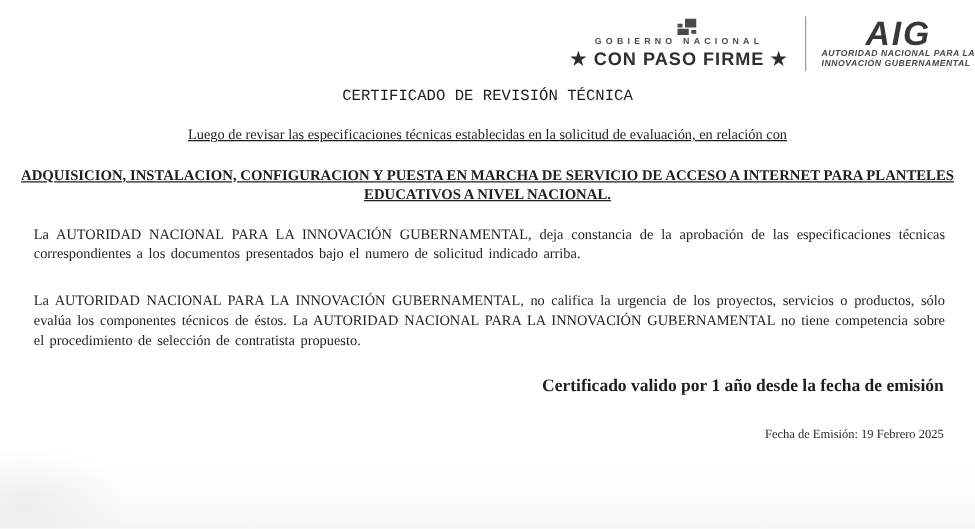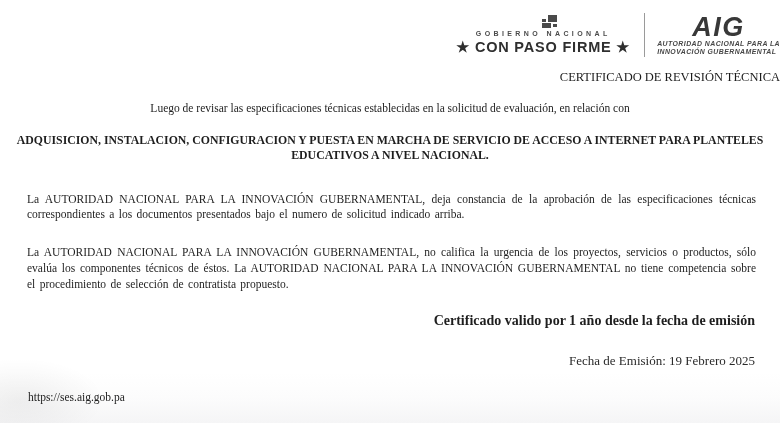--- a/index.html
+++ b/index.html
@@ -86,45 +86,47 @@
     font-weight: bold;
     letter-spacing: 0.45px;
     line-height: 8.5px;
     color: #474747;
     white-space: nowrap;
   }
 
   
   .doc-title {
     margin-top: 13px;
-    text-align: right;
+    text-align: center;
     font-size: 12.5px;
     line-height: 15px;
     color: #1c1c1c;
+    font-family: Liberation Mono, monospace;
   }
 
   
   .intro-block {
     margin-top: 16px;
     text-align: center;
     font-size: 11.5px;
     line-height: 14.5px;
     padding: 0 10px;
+    text-decoration: underline;
   }
   .subject {
     font-weight: bold;
     font-size: 11.8px;
     line-height: 15px;
     margin-top: 17px;
     padding: 0 6px;
   }
 
   
   .body-paragraphs {
-    margin: 29px 24px 0 27px;
+    margin: 18px 24px 0 27px;
     font-size: 11.5px;
     line-height: 15.8px;
   }
   .body-paragraphs p {
     text-align: justify;
     word-spacing: 1.5px;
   }
   .body-paragraphs p + p {
     margin-top: 22px;
   }
@@ -132,21 +134,21 @@
   
   .validity {
     margin: 21px 25px 0 0;
     text-align: right;
     font-weight: bold;
     font-size: 14px;
   }
   .emission {
     margin: 24px 25px 0 0;
     text-align: right;
-    font-size: 13px;
+    font-size: 10px;
     color: #2a2a2a;
   }
 
   
   .footer {
     margin: 21px 0 0 28px;
     font-size: 11.5px;
     line-height: 15.5px;
     color: #222222;
   }
@@ -187,16 +189,15 @@
   <div class="body-paragraphs">
     <p>La AUTORIDAD NACIONAL PARA LA INNOVACIÓN GUBERNAMENTAL, deja constancia de la aprobación de las especificaciones técnicas correspondientes a los documentos presentados bajo el numero de solicitud indicado arriba.</p>
     <p>La AUTORIDAD NACIONAL PARA LA INNOVACIÓN GUBERNAMENTAL, no califica la urgencia de los proyectos, servicios o productos, sólo evalúa los componentes técnicos de éstos. La AUTORIDAD NACIONAL PARA LA INNOVACIÓN GUBERNAMENTAL no tiene competencia sobre el procedimiento de selección de contratista propuesto.</p>
   </div>
 
   <div class="validity">Certificado valido por 1 año desde la fecha de emisión</div>
 
   <div class="emission">Fecha de Emisión: 19 Febrero 2025</div>
 
   <div class="footer">
-    <div>https://ses.aig.gob.pa</div>
   </div>
 
 </div>
 
 </body></html>

